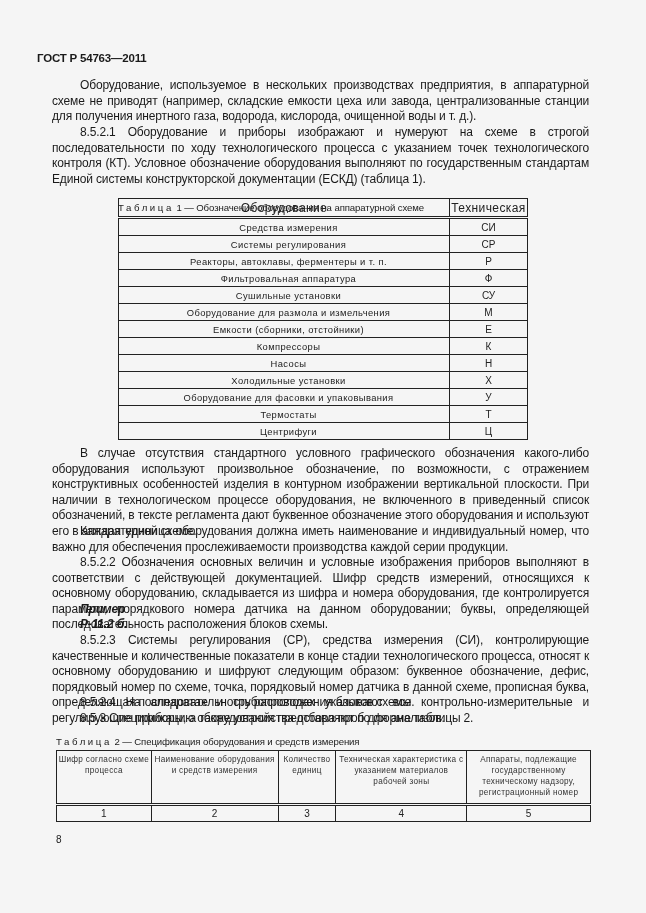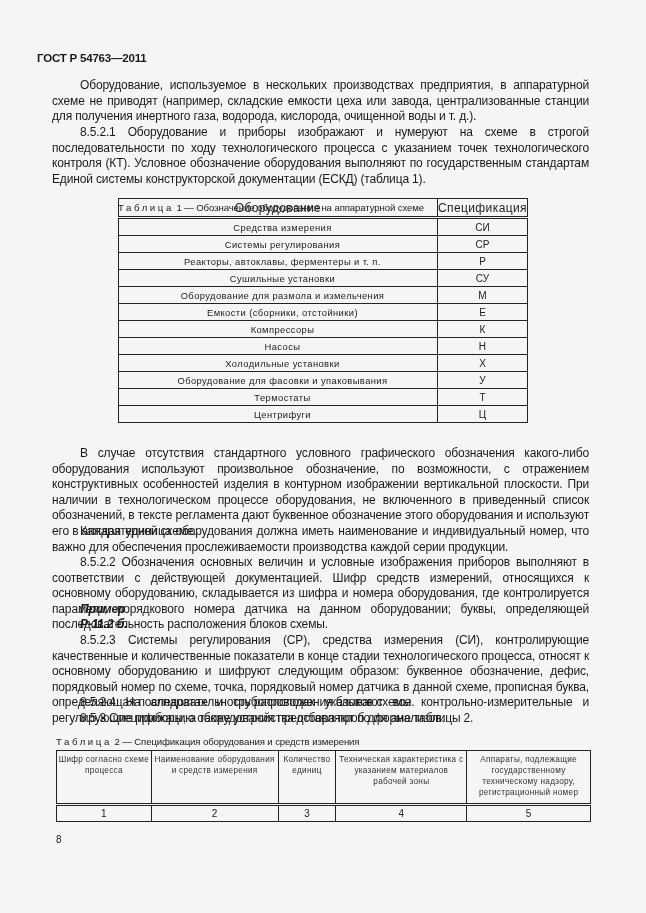--- a/index.html
+++ b/index.html
@@ -52,35 +52,39 @@
 <p class="para" style="top:78px"><span class="indent"></span><span>Оборудование, используемое в нескольких производствах предприятия, в аппаратурной схеме не приводят (например, складские емкости цеха или завода, централизованные станции для получения инертного газа, водорода, кислорода, очищенной воды и т. д.).</span></p>
 
 <p class="para" style="top:125px"><span class="indent"></span><span>8.5.2.1 Оборудование и приборы изображают и нумеруют на схеме в строгой последовательности по ходу технологического процесса с указанием точек технологического контроля (КТ). Условное обозначение оборудования выполняют по государственным стандартам Единой системы конструкторской документации (ЕСКД) (таблица 1).</span></p>
 
 <p class="caption" style="left:118px; top:182px;margin-top:20px;"><span class="spaced">Таблица</span><span> 1 — Обозначение оборудования на аппаратурной схеме</span></p>
 
 <table class="t1">
   <thead>
     <tr>
       <th>Оборудование</th>
-      <th>Спецификация</th>
+      <th>Техническая</th>
     </tr>
   </thead>
   <tbody>
     <tr>
         <td class="name">Средства измерения</td>
         <td class="code">СИ</td>
       </tr>
     <tr>
         <td class="name">Системы регулирования</td>
         <td class="code">СР</td>
       </tr>
     <tr>
         <td class="name">Реакторы, автоклавы, ферментеры и т. п.</td>
         <td class="code">Р</td>
+      </tr>
+    <tr>
+        <td class="name">Фильтровальная аппаратура</td>
+        <td class="code">Ф</td>
       </tr>
     <tr>
         <td class="name">Сушильные установки</td>
         <td class="code">СУ</td>
       </tr>
     <tr>
         <td class="name">Оборудование для размола и измельчения</td>
         <td class="code">М</td>
       </tr>
     <tr>

